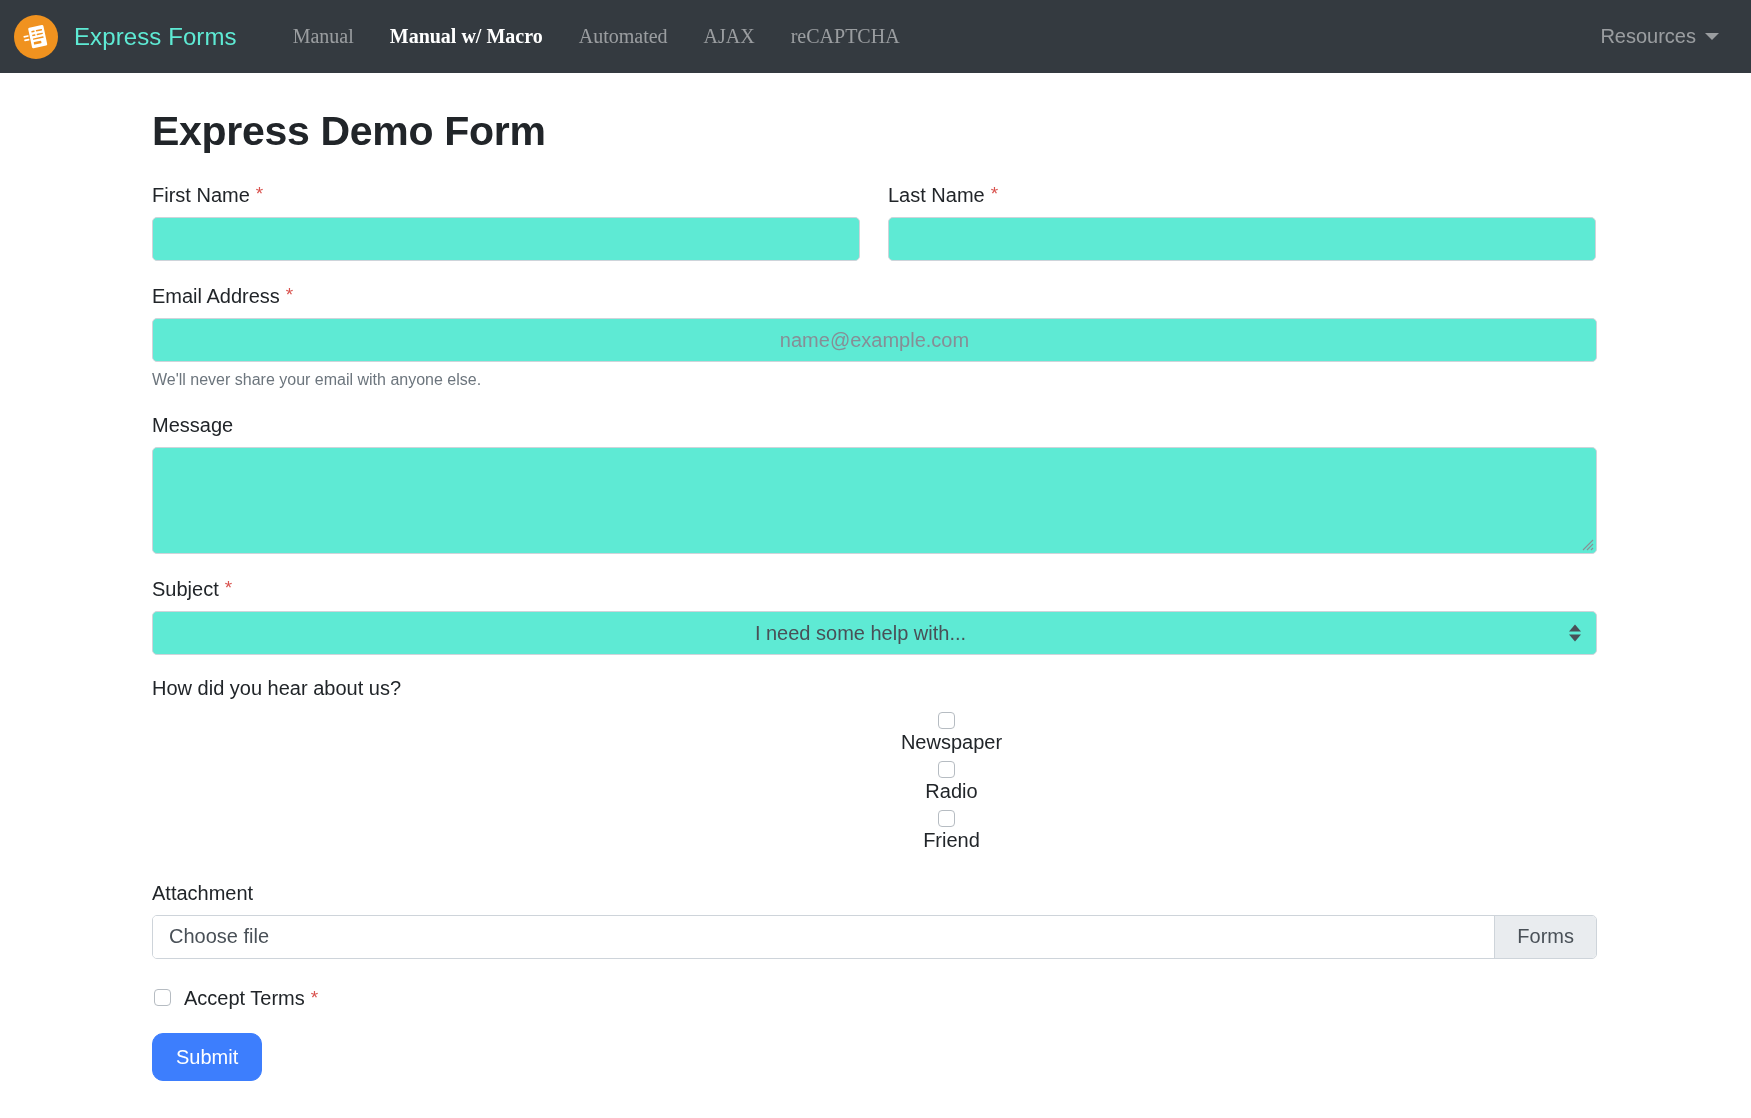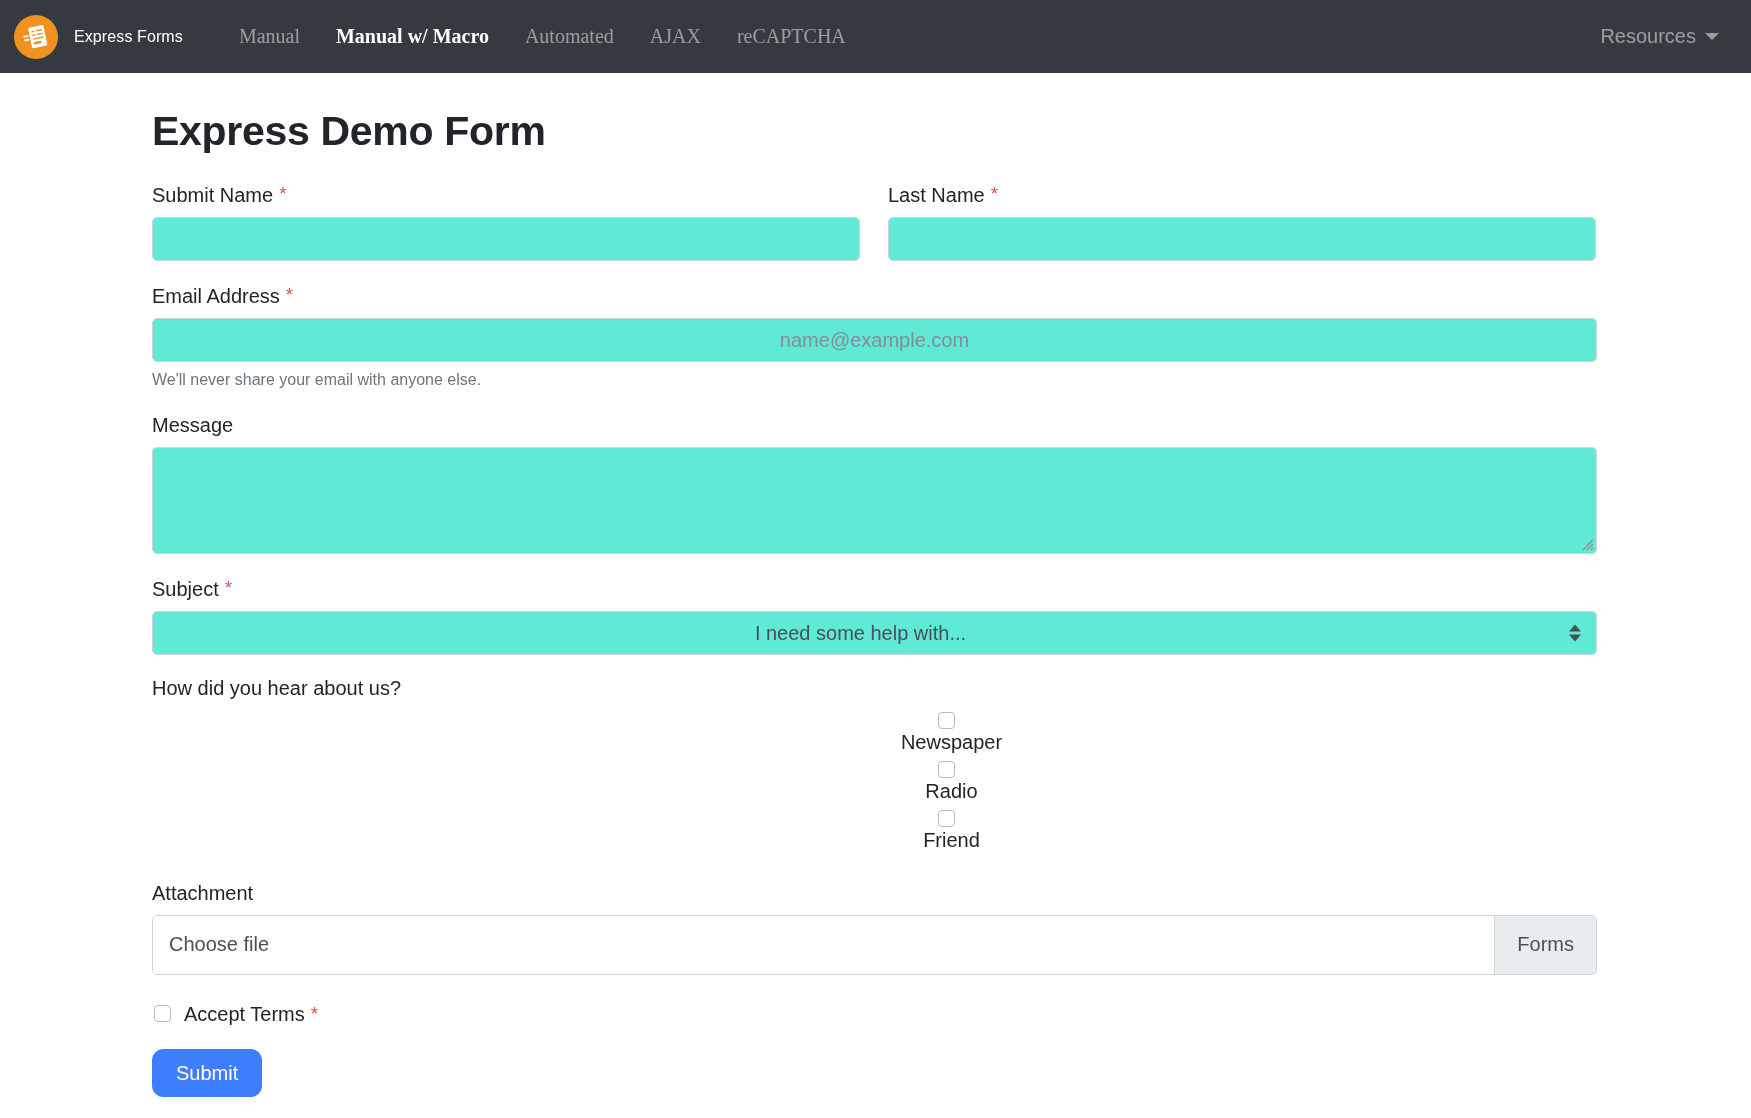--- a/index.html
+++ b/index.html
@@ -40,22 +40,22 @@
     border-radius: 50%;
     background: #f0921f;
     display: flex;
     align-items: center;
     justify-content: center;
     flex: 0 0 auto;
     overflow: hidden;
   }
   .brand-logo svg { display: block; }
   .brand-text {
-    color: #ffffff;
-    font-size: 16px;
+    color: #5eead4;
+    font-size: 24px;
     font-weight: 400;
     letter-spacing: 0.1px;
     white-space: nowrap;
   }
   .nav-links {
     display: flex;
     align-items: center;
     gap: 0;
     list-style: none;
     margin: 0;
@@ -239,21 +239,21 @@
   .checkbox-group-title {
     font-size: 20px;
     color: #212529;
     margin: 0 0 12px 0;
   }
 
   
   .file-wrap {
     display: flex;
     width: 1445px;
-    height: 60px;
+    height: 44px;
     border: 1px solid #ced4da;
     border-radius: 5px;
     overflow: hidden;
     background: #fff;
   }
   .file-text {
     flex: 1 1 auto;
     display: flex;
     align-items: center;
     padding: 0 16px;
@@ -346,21 +346,21 @@
 
   <h1 class="page-title">Express Demo Form</h1>
 
   <form>
 
     
     <div class="row2">
       <div class="col">
         <div class="form-group">
           <label class="fld-label">
-            <span>Submit Name</span><span class="req">*</span>
+            <span>First Name</span><span class="req">*</span>
           </label>
           <input class="form-control" type="text" value="" placeholder="" style="">
         </div>
       </div>
       <div class="col">
         <div class="form-group">
           <label class="fld-label">
             <span>Last Name</span><span class="req">*</span>
           </label>
           <input class="form-control" type="text" value="" placeholder="" style="">

